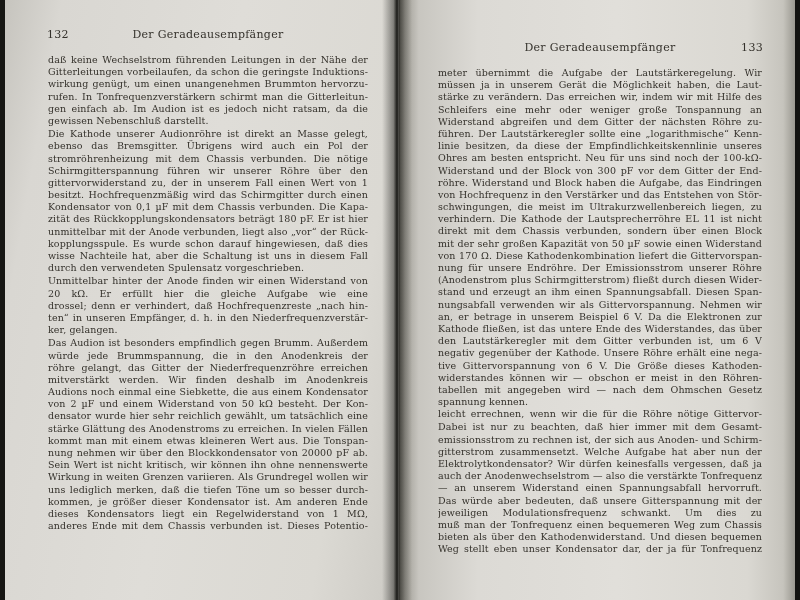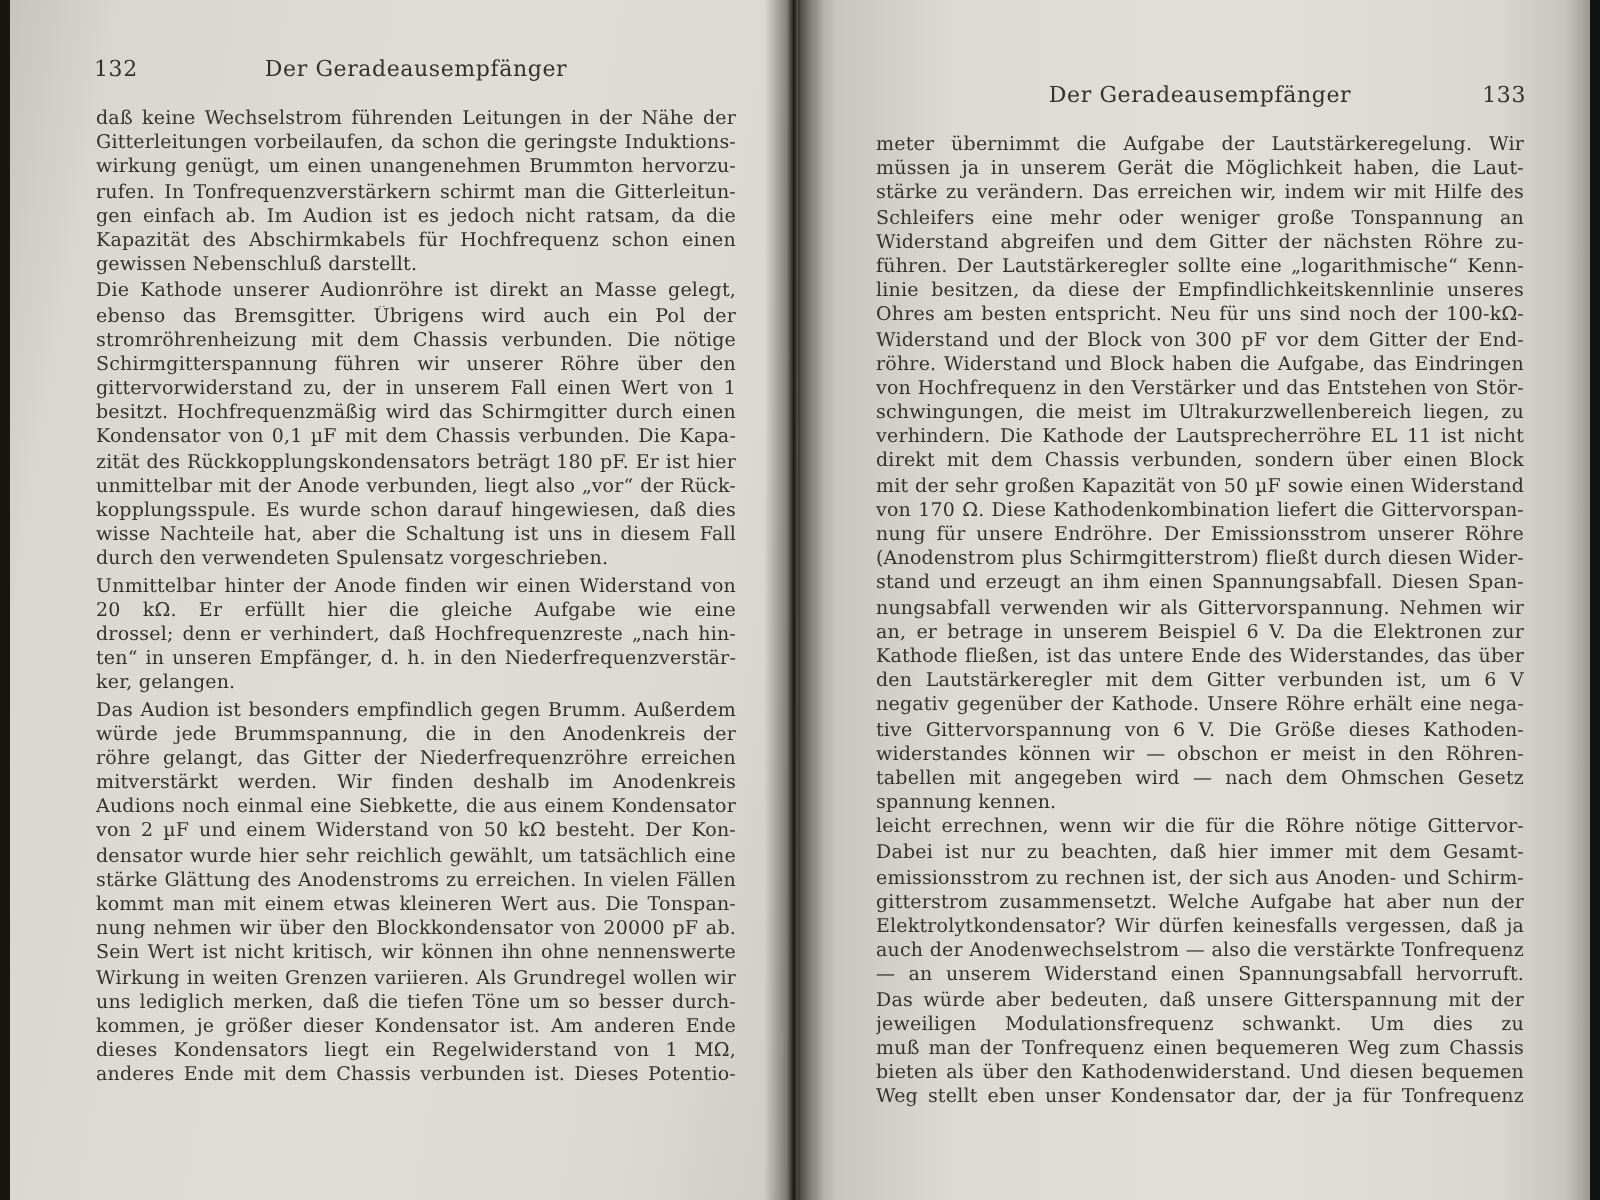--- a/index.html
+++ b/index.html
@@ -139,21 +139,20 @@
       <span class="pagenum">132</span>
       <span class="running-title">Der Geradeausempfänger</span>
     </div>
     <div class="text-column col-left" id="col-left">
         <div class="para">
           <div class="tline">daß keine Wechselstrom führenden Leitungen in der Nähe der</div>
           <div class="tline">Gitterleitungen vorbeilaufen, da schon die geringste Induktions-</div>
           <div class="tline">wirkung genügt, um einen unangenehmen Brummton hervorzu-</div>
           <div class="tline">rufen. In Tonfrequenzverstärkern schirmt man die Gitterleitun-</div>
           <div class="tline">gen einfach ab. Im Audion ist es jedoch nicht ratsam, da die</div>
-          <div class="tline">Kapazität des Abschirmkabels für Hochfrequenz schon einen</div>
           <div class="tline last">gewissen Nebenschluß darstellt.</div>
         </div>
         <div class="para">
           <div class="tline">Die Kathode unserer Audionröhre ist direkt an Masse gelegt,</div>
           <div class="tline">ebenso das Bremsgitter. Übrigens wird auch ein Pol der Wechsel-</div>
           <div class="tline">stromröhrenheizung mit dem Chassis verbunden. Die nötige</div>
           <div class="tline">Schirmgitterspannung führen wir unserer Röhre über den Schirm-</div>
           <div class="tline">gittervorwiderstand zu, der in unserem Fall einen Wert von 1 MΩ</div>
           <div class="tline">besitzt. Hochfrequenzmäßig wird das Schirmgitter durch einen</div>
           <div class="tline">Kondensator von 0,1 µF mit dem Chassis verbunden. Die Kapa-</div>

